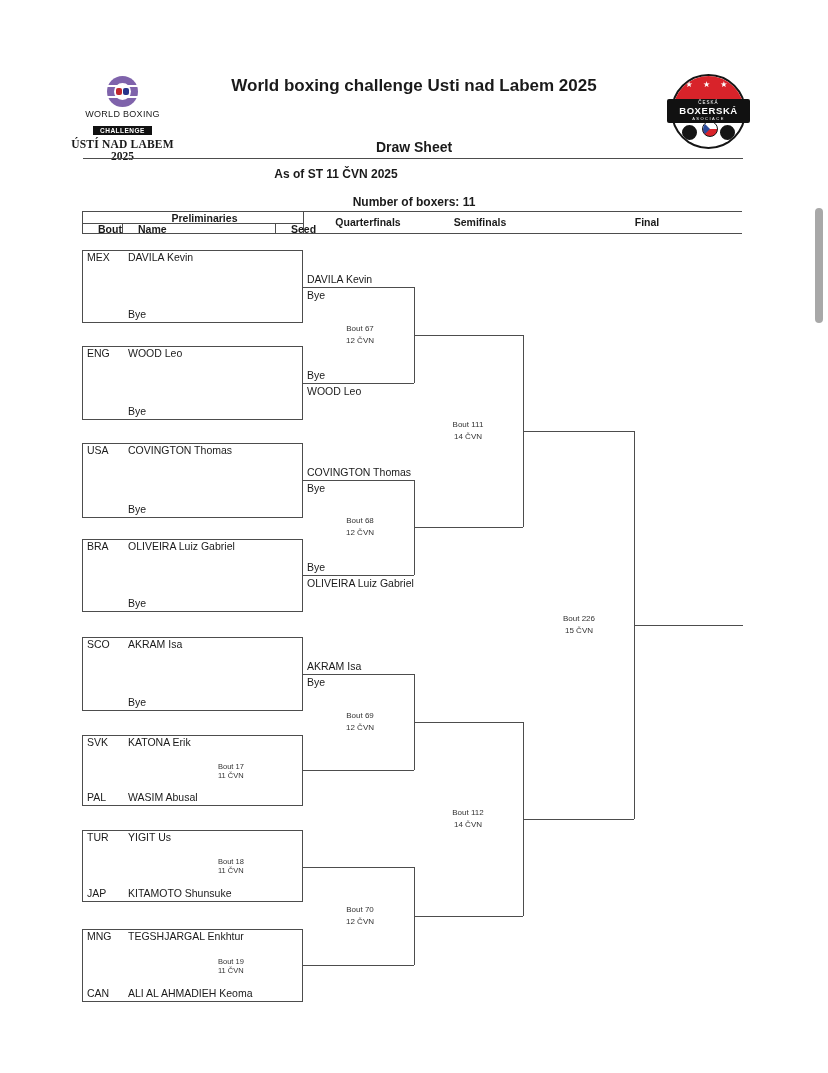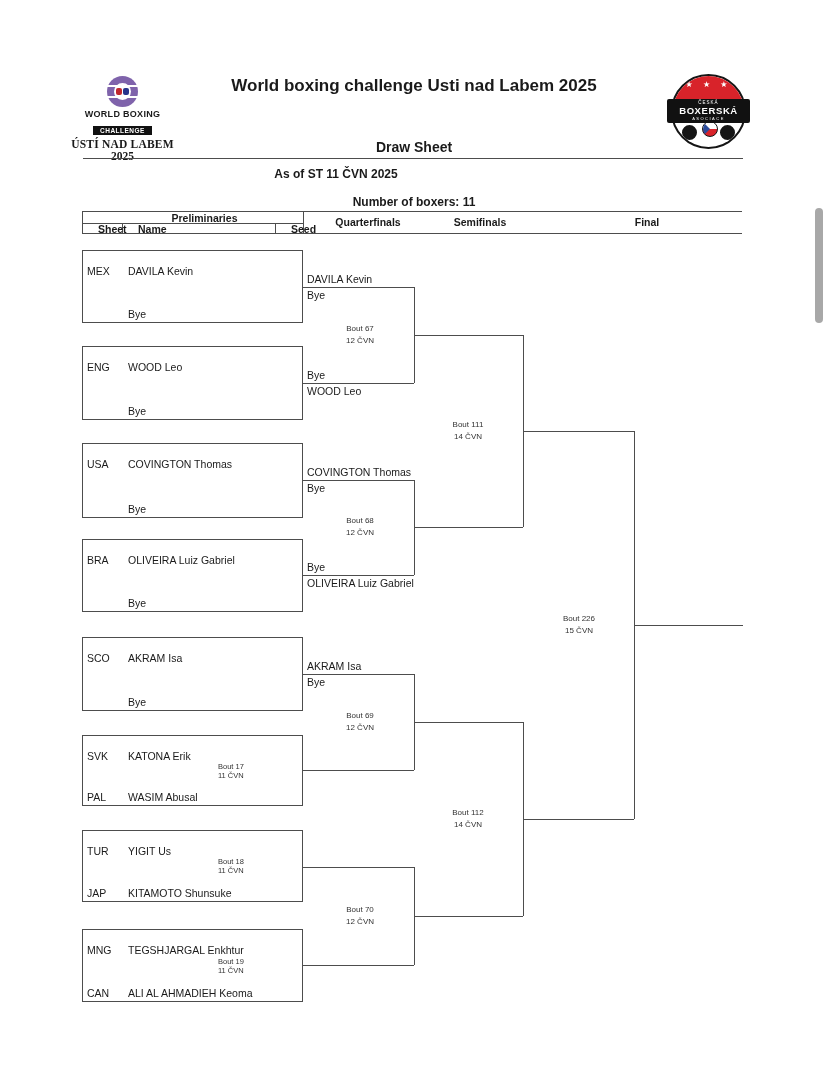--- a/index.html
+++ b/index.html
@@ -13,40 +13,40 @@
   .weight{position:absolute;left:0;width:828px;text-align:center;top:109px;font-size:14px;font-weight:bold;}
   .sheet{position:absolute;left:0;width:828px;text-align:center;top:139px;font-size:14px;font-weight:bold;}
   .asof{position:absolute;left:0;width:672px;text-align:center;top:167px;font-size:12px;font-weight:bold;}
   .nboxers{position:absolute;left:0;width:828px;text-align:center;top:195px;font-size:12px;font-weight:bold;}
   
   .colhead{position:absolute;font-size:10.5px;font-weight:bold;margin-left:12px;}
   .center{text-align:center;}
   
   .pbox{position:absolute;left:82px;width:221px;border:1.5px solid #4d4d4d;box-sizing:border-box;background:transparent;}
   .prow{position:absolute;left:0;width:100%;height:12px;font-size:10.5px;}
-  .rtop{top:14px;} .rbot{bottom:2px;}
+  .rtop{top:0;} .rbot{bottom:2px;}
   .tm{position:absolute;left:4px;white-space:nowrap;}
   .nm{position:absolute;left:45px;white-space:nowrap;}
   .blabel{position:absolute;left:135px;width:80px;top:50%;margin-top:-9px;
           font-size:7.5px;line-height:9px;color:#333;}
   
   .adv{position:absolute;font-size:10.5px;white-space:nowrap;}
   
   .qlabel{position:absolute;text-align:center;font-size:8px;line-height:12px;color:#333;}
   
   .scroll-thumb{position:absolute;left:815px;top:208px;width:8px;height:115px;background:#a8a8a8;border-radius:4px;}
   
   .wbc-logo{position:absolute;left:70px;top:76px;width:105px;text-align:center;}
   .wbc-emblem{position:relative;width:31px;height:31px;margin:0 auto;border-radius:50%;background:#7f63ab;}
   .wbc-emblem .inner{position:absolute;left:7px;top:7px;width:17px;height:17px;background:#fff;border-radius:50%;}
   .wbc-emblem .st{position:absolute;left:-1px;right:-1px;height:1.5px;background:#fff;}
   .wbc-emblem .gl{position:absolute;width:6px;height:7px;border-radius:2px;top:12px;}
   .wbc-emblem .gl.red{left:9px;background:#c1272d;}
   .wbc-emblem .gl.blue{left:16px;background:#27348b;}
-  .wbc-l1{margin-top:2px;font-size:9px;font-weight:bold;letter-spacing:0.3px;}
+  .wbc-l1{margin-top:2px;font-size:9px;font-weight:normal;letter-spacing:0.3px;}
   .wbc-l2{display:inline-block;margin-top:1px;background:#111;color:#fff;font-size:6.5px;font-weight:bold;
           padding:1px 7px;letter-spacing:0.5px;}
   .wbc-l3{margin-top:1px;font-family:"Liberation Serif",serif;font-size:11.5px;font-weight:bold;letter-spacing:0.2px;}
   .wbc-l4{font-family:"Liberation Serif",serif;font-size:11.5px;font-weight:bold;}
   
   .cba-logo{position:absolute;left:671px;top:74px;width:77px;height:78px;}
   .cba-circle{position:relative;width:71px;height:71px;border:2.5px solid #151515;border-radius:50%;
               background:#fff;overflow:hidden;}
   .cba-red{position:absolute;left:0;top:0;right:0;height:38px;background:#d8232a;}
   .cba-stars{position:absolute;left:0;right:0;top:4px;text-align:center;color:#fff;font-size:8px;letter-spacing:4px;}
@@ -105,21 +105,21 @@
   <div class="nboxers">Number of boxers: 11</div>
 
   <div class="hline" style="left:82px;top:211px;width:660px"></div>
   <div class="hline" style="left:82px;top:233px;width:660px"></div>
   <div class="hline" style="left:82px;top:223px;width:221px"></div>
   <div class="vline" style="left:82px;top:211px;height:22px"></div>
   <div class="vline" style="left:303px;top:211px;height:22px"></div>
   <div class="vline" style="left:122px;top:223px;height:10px"></div>
   <div class="vline" style="left:275px;top:223px;height:10px"></div>
   <div class="colhead center" style="left:82px;top:211.5px;width:221px">Preliminaries</div>
-  <div class="colhead" style="left:86px;top:222.5px">Sheet</div>
+  <div class="colhead" style="left:86px;top:222.5px">Bout</div>
   <div class="colhead" style="left:126px;top:222.5px">Name</div>
   <div class="colhead" style="left:279px;top:222.5px">Seed</div>
   <div class="colhead center" style="left:302px;top:216px;width:108px">Quarterfinals</div>
   <div class="colhead center" style="left:413px;top:216px;width:110px">Semifinals</div>
   <div class="colhead center" style="left:580px;top:216px;width:110px">Final</div>
 
   <div class="pbox" style="top:250px;height:73px">
     <div class="prow rtop">
       <span class="tm">MEX</span>
       <span class="nm">DAVILA Kevin</span>

